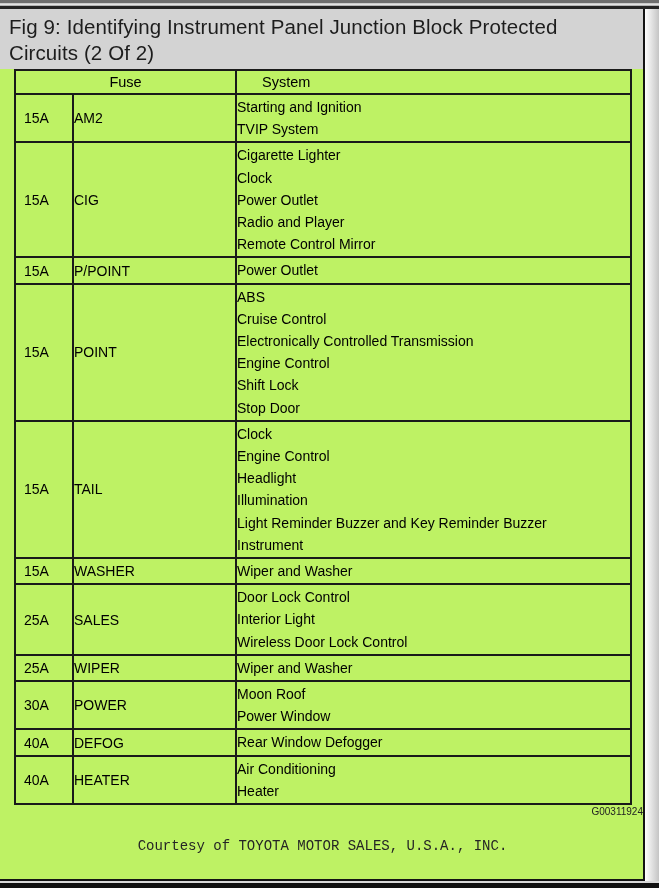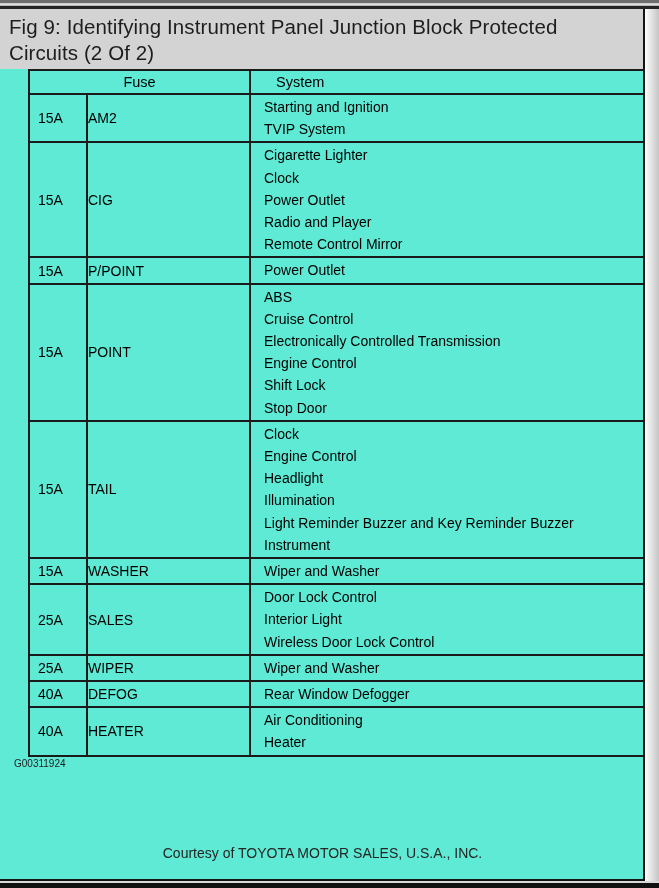--- a/index.html
+++ b/index.html
@@ -26,21 +26,21 @@
       #111111 35%, #111111 100%);
   }
   .right-shadow {
     position: absolute; top: 9px; right: 0;
     width: 14px; height: 872px;
     background: linear-gradient(to right, #ffffff 0%, #c4c4c4 100%);
   }
   .page {
     position: absolute; left: 0; top: 9px;
     width: 645px; height: 872px;
-    background: #5eead4;
+    background: #bef264;
     border-right: 2px solid #141414;
     border-bottom: 2px solid #141414;
   }
   .title-bar {
     width: 100%;
     height: 60px;
     background: #d3d3d3;
     padding: 5px 12px 0 9px;
     font-size: 20.5px;
     line-height: 26px;
@@ -48,21 +48,21 @@
     letter-spacing: 0.1px;
   }
   .subtitle {
     margin: 24px 0 7px 14px;
     font-size: 13px;
     font-weight: bold;
     color: #111111;
     letter-spacing: 0.1px;
   }
   table.fuse-table {
-    margin-left: 28px;
+    margin-left: 14px;
     width: 616px;
     border-collapse: collapse;
     table-layout: fixed;
     font-size: 14px;
     color: #000000;
     border-radius: 15px;
   }
   table.fuse-table col.c-amp  { width: 58px; }
   table.fuse-table col.c-name { width: 163px; }
   table.fuse-table col.c-sys  { width: 395px; }
@@ -72,34 +72,36 @@
     font-weight: normal;
   }
   table.fuse-table th {
     height: 24px;
     font-size: 14.5px;
   }
   th.h-fuse { text-align: center; }
   th.h-system { text-align: left; padding-left: 25px; }
   td.amp  { padding-left: 8px; }
   td.name { }
-  td.systems { padding: 1px 4px 1px 13px; }
+  td.systems { padding: 1px 4px 1px 0; }
   td.systems .sys-line { line-height: 22.2px; white-space: nowrap; }
   .figure-code {
     margin: 1px 0 0 14px;
     font-size: 10px;
     color: #222222;
+    text-align: right;
   }
   .footer {
     position: absolute;
-    left: 0; bottom: 18px;
+    left: 0; bottom: 25px;
     width: 645px;
     text-align: center;
     font-size: 14px;
     color: #252525;
+    font-family: Liberation Mono, monospace;
   }
 </style>
 </head>
 <body>
 
 <div class="top-bar"></div>
 
 <div class="page">
 
   <div class="title-bar">
@@ -187,20 +189,28 @@
           </td>
         </tr>
         <tr>
           <td class="amp">25A</td>
           <td class="name">WIPER</td>
           <td class="systems">
             <div class="sys-line">Wiper and Washer</div>
           </td>
         </tr>
         <tr>
+          <td class="amp">30A</td>
+          <td class="name">POWER</td>
+          <td class="systems">
+            <div class="sys-line">Moon Roof</div>
+            <div class="sys-line">Power Window</div>
+          </td>
+        </tr>
+        <tr>
           <td class="amp">40A</td>
           <td class="name">DEFOG</td>
           <td class="systems">
             <div class="sys-line">Rear Window Defogger</div>
           </td>
         </tr>
         <tr>
           <td class="amp">40A</td>
           <td class="name">HEATER</td>
           <td class="systems">

